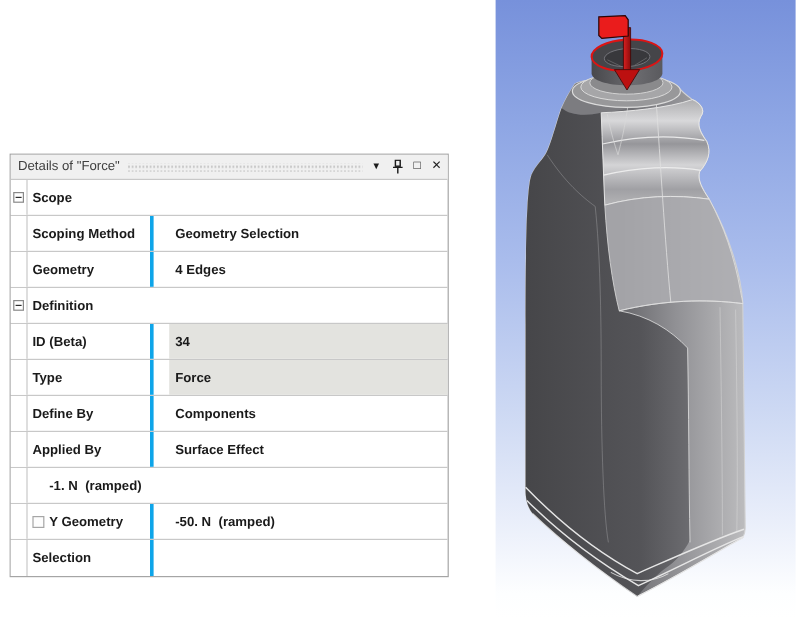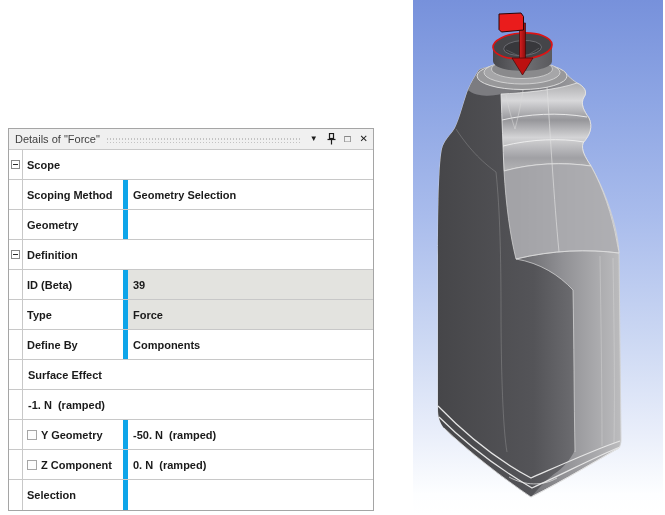--- a/index.html
+++ b/index.html
@@ -21,22 +21,22 @@
   .pin-svg{display:block;}
 
   .grid{font-size:11px;color:#1a1a1a;}
   .row{display:flex;height:30px;border-bottom:1px solid #c8c8c8;box-sizing:border-box;}
   .row:last-child{border-bottom:none;}
   .gutter{width:14px;flex:0 0 14px;border-right:1px solid #c8c8c8;box-sizing:border-box;
           display:flex;align-items:center;justify-content:center;background:#fff;}
   .expander{position:relative;width:9px;height:9px;border:1px solid #898989;background:#fff;box-sizing:border-box;}
   .expander::after{content:"";position:absolute;left:1px;right:1px;top:50%;height:1px;margin-top:-0.5px;background:#2c2c2c;}
   .cell{display:flex;align-items:center;box-sizing:border-box;overflow:hidden;white-space:pre;}
-  .label-cell{width:105px;flex:0 0 105px;border-right:5px solid #0ea5e9;padding-left:4px;font-weight:bold;}
-  .value-cell{flex:1;padding-left:5px;font-weight:bold;}
+  .label-cell{width:105px;flex:0 0 105px;border-right:3px solid #0ea5e9;padding-left:4px;font-weight:bold;}
+  .value-cell{flex:1;padding-left:5px;font-weight:bold;margin-left:13px;}
   .value-cell.shaded{background:#e3e3df;}
   .section-cell{flex:1;padding-left:4px;font-weight:bold;}
   .checkbox{width:10px;height:10px;border:1px solid #a6a6a6;background:#fdfdfd;
             box-sizing:border-box;margin-right:4px;flex:0 0 10px;}
 
   
   .viewport{position:absolute;left:413px;top:0;width:250px;height:515px;
             background:linear-gradient(180deg,#7791db 0%,#8ea6e4 20%,#a9bcec 42%,
                        #ccd8f3 66%,#e9eefa 84%,#fdfeff 96%,#ffffff 100%);}
   .viewport svg{display:block;}
@@ -75,75 +75,69 @@
 
       <div class="row">
         <div class="gutter"></div>
         <div class="cell label-cell">Scoping Method</div>
         <div class="cell value-cell">Geometry Selection</div>
       </div>
 
       <div class="row">
         <div class="gutter"></div>
         <div class="cell label-cell">Geometry</div>
+        <div class="cell value-cell">4 Edges</div>
       </div>
 
       <div class="row">
         <div class="gutter">
             <span class="expander"></span>
           </div>
         <div class="cell section-cell">Definition</div>
       </div>
 
       <div class="row">
         <div class="gutter"></div>
         <div class="cell label-cell">ID (Beta)</div>
-        <div class="cell value-cell shaded">39</div>
+        <div class="cell value-cell shaded">34</div>
       </div>
 
       <div class="row">
         <div class="gutter"></div>
         <div class="cell label-cell">Type</div>
         <div class="cell value-cell shaded">Force</div>
       </div>
 
       <div class="row">
         <div class="gutter"></div>
         <div class="cell label-cell">Define By</div>
         <div class="cell value-cell">Components</div>
       </div>
 
       <div class="row">
         <div class="gutter"></div>
+        <div class="cell label-cell">Applied By</div>
         <div class="cell value-cell">Surface Effect</div>
       </div>
 
 
       <div class="row">
         <div class="gutter"></div>
         <div class="cell value-cell">-1. N  (ramped)</div>
       </div>
 
       <div class="row">
         <div class="gutter"></div>
         <div class="cell label-cell">
           <span class="checkbox"></span>
           <span>Y Geometry</span>
         </div>
         <div class="cell value-cell">-50. N  (ramped)</div>
       </div>
 
-      <div class="row">
-        <div class="gutter"></div>
-        <div class="cell label-cell">
-          <span class="checkbox"></span>
-          <span>Z Component</span>
-        </div>
-        <div class="cell value-cell">0. N  (ramped)</div>
-      </div>
 
       <div class="row">
         <div class="gutter"></div>
         <div class="cell label-cell">Selection</div>
       </div>
 
     </div>
   </section>
 
   <div class="viewport">

